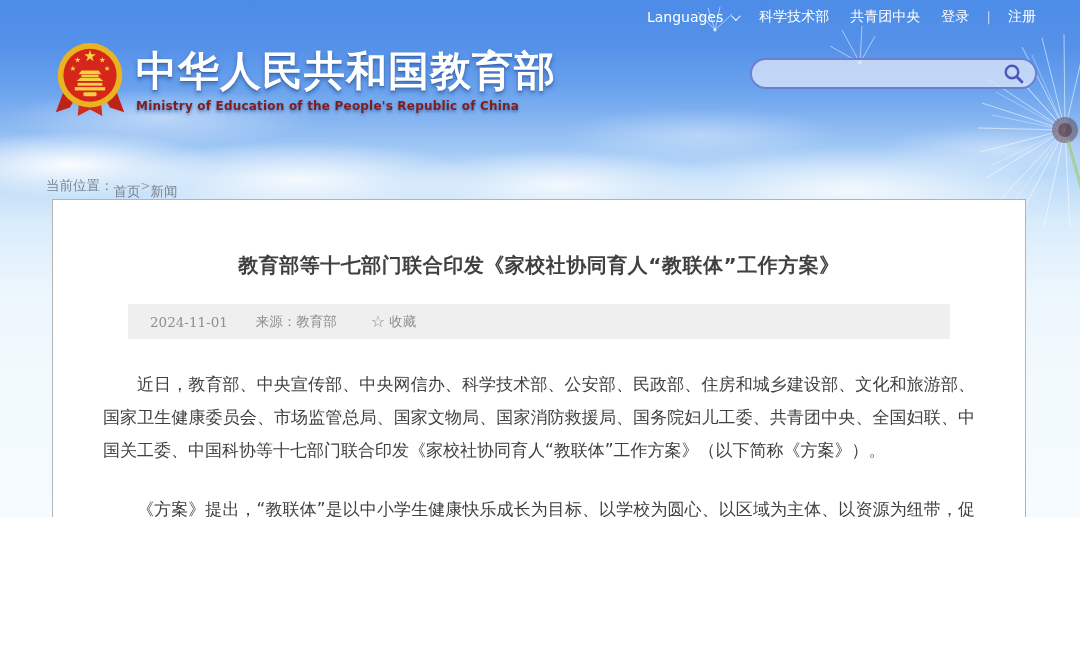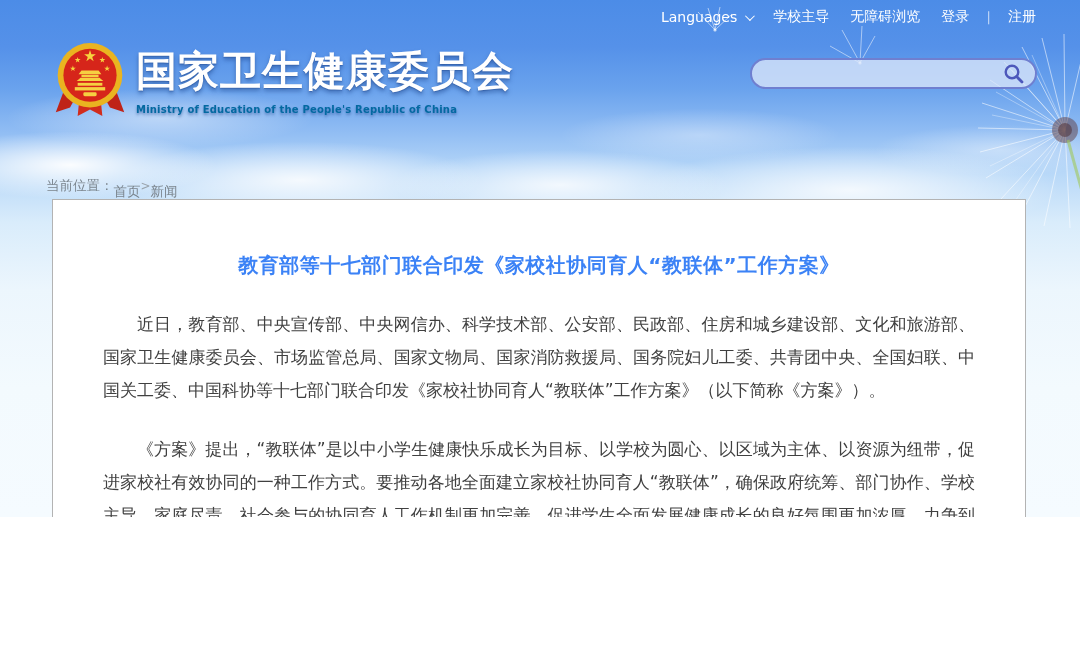--- a/index.html
+++ b/index.html
@@ -26,39 +26,39 @@
   .topbar a { color:#fff; text-decoration:none; cursor:pointer; display:inline-flex; align-items:center; }
   .chev { width:7px; height:7px; border-right:1.6px solid #fff; border-bottom:1.6px solid #fff;
     transform:rotate(45deg) translateY(-2px); display:inline-block; margin-left:8px; }
   .tb-sep { color:rgba(255,255,255,.85); font-size:13px; margin:0 -8px; }
 
   
   .emblem { position:absolute; left:52px; top:40px; width:76px; height:80px; cursor:pointer; }
   .site-titles { position:absolute; left:136px; top:44px; cursor:pointer; }
   .site-title { color:#fff; font-size:41px; font-weight:bold; letter-spacing:1px;
     text-shadow:0 3px 4px rgba(30,70,140,.55), 0 1px 1px rgba(40,80,150,.5); white-space:nowrap; }
-  .site-subtitle { color:#0369a1; font-size:10px; font-weight:bold; margin-top:5px; letter-spacing:.2px;
+  .site-subtitle { color:#7f1d1d; font-size:12px; font-weight:bold; letter-spacing:.2px;
     text-shadow:0 2px 3px rgba(30,70,140,.55); white-space:nowrap; }
 
   
   .search { position:absolute; left:750px; top:58px; width:287px; height:31px;
     border:2px solid #6f7fd0; border-radius:16px; background:rgba(219,231,250,.78);
     display:flex; align-items:center; padding:0 8px 0 16px; }
   .search input { flex:1; border:none; outline:none; background:transparent; font-size:14px; color:#334; height:100%; }
   .search-btn { background:none; border:none; cursor:pointer; display:flex; align-items:center; padding:2px; }
 
   
   .breadcrumb { position:absolute; left:46px; top:171px; font-size:13.5px; color:#7b858e; display:flex; align-items:center; }
   .breadcrumb a { color:#7b858e; text-decoration:none; cursor:pointer;margin-top:12px; }
   .bc-sep { color:#9aa3ab; font-size:12px; }
 
   
   .card { position:absolute; left:52px; top:199px; width:974px; height:480px;
     background:#fff; border:1px solid #b3b3b3; }
-  .article-title { margin:52px 80px 0; text-align:center; font-size:20px; font-weight:bold; color:#3b82f6; letter-spacing:.5px; }
+  .article-title { margin:52px 80px 0; text-align:center; font-size:20px; font-weight:bold; color:#404040; letter-spacing:.5px; }
   .meta-bar { margin:25px 75px 0; height:35px; background:#efefef; display:flex; align-items:center;
     padding-left:22px; font-size:13.5px; color:#8f8f8f; }
   .meta-date { margin-right:28px; font-family:"DejaVu Serif","Liberation Serif",serif; }
   .meta-source { margin-right:34px; }
   .fav { display:inline-flex; align-items:center; gap:4px; cursor:pointer; color:#8f8f8f; background:none; border:none; font-size:13.5px; }
   .fav-star { font-size:16px; line-height:1; }
   .article-body p { margin:29px 50px 0; font-size:17px; line-height:33px; color:#404040;
     text-align:justify; text-indent:2em; }
   .article-body p + p { margin-top:26px; }
 
@@ -119,24 +119,24 @@
     </g>
       <circle cx="40" cy="45" r="1.6" fill="rgba(255,255,255,0.7)"></circle>
   </svg>
 
   <nav class="topbar">
     <a>
       <span>Languages</span>
       <span class="chev"></span>
     </a>
     <a>
-        <span>学校主导</span>
-      </a>
-    <a>
-        <span>无障碍浏览</span>
+        <span>科学技术部</span>
+      </a>
+    <a>
+        <span>共青团中央</span>
       </a>
     <a>
         <span>登录</span>
       </a>
     <span class="tb-sep">｜</span>
     <a>
         <span>注册</span>
       </a>
   </nav>
 
@@ -159,21 +159,21 @@
         <path d="M28,36 L52,36 L49,32 L31,32 Z"></path>
         <rect x="31" y="36.5" width="18" height="2.5"></rect>
         <path d="M26,43 L54,43 L50,39.5 L30,39.5 Z"></path>
         <rect x="27" y="45" width="26" height="3"></rect>
         <rect x="24" y="49.5" width="32" height="3.5"></rect>
         <rect x="33" y="55" width="14" height="4" rx="1.5"></rect>
       </g>
     </svg>
   </div>
   <div class="site-titles">
-    <div class="site-title">国家卫生健康委员会</div>
+    <div class="site-title">中华人民共和国教育部</div>
     <div class="site-subtitle">Ministry of Education of the People's Republic of China</div>
   </div>
 
   <div class="search">
     <input type="text" placeholder="" style="">
     <button class="search-btn">
       <svg width="22" height="22" viewBox="0 0 22 22">
         <circle cx="9" cy="9" r="6.3" fill="none" stroke="#4d58bb" stroke-width="2.4"></circle>
         <line x1="13.6" y1="13.6" x2="19" y2="19" stroke="#4d58bb" stroke-width="2.8" stroke-linecap="round"></line>
       </svg>
@@ -182,18 +182,26 @@
 
   <div class="breadcrumb">
     <span>当前位置：</span>
     <a>首页</a>
     <span class="bc-sep">&gt;</span>
     <a>新闻</a>
   </div>
 
   <main class="card">
     <h1 class="article-title">教育部等十七部门联合印发《家校社协同育人“教联体”工作方案》</h1>
+    <div class="meta-bar">
+      <span class="meta-date">2024-11-01</span>
+      <span class="meta-source">来源：教育部</span>
+      <button class="fav">
+        <span class="fav-star">☆</span>
+        <span>收藏</span>
+      </button>
+    </div>
     <div class="article-body">
       <p>近日，教育部、中央宣传部、中央网信办、科学技术部、公安部、民政部、住房和城乡建设部、文化和旅游部、国家卫生健康委员会、市场监管总局、国家文物局、国家消防救援局、国务院妇儿工委、共青团中央、全国妇联、中国关工委、中国科协等十七部门联合印发《家校社协同育人“教联体”工作方案》（以下简称《方案》）。</p>
       <p>《方案》提出，“教联体”是以中小学生健康快乐成长为目标、以学校为圆心、以区域为主体、以资源为纽带，促进家校社有效协同的一种工作方式。要推动各地全面建立家校社协同育人“教联体”，确保政府统筹、部门协作、学校主导、家庭尽责、社会参与的协同育人工作机制更加完善，促进学生全面发展健康成长的良好氛围更加浓厚。力争到2025年，50%的县建立“教联体”，到2027年所有县全面建立“教联体”。</p>
     </div>
   </main>
 </div>
 
 </body></html>

